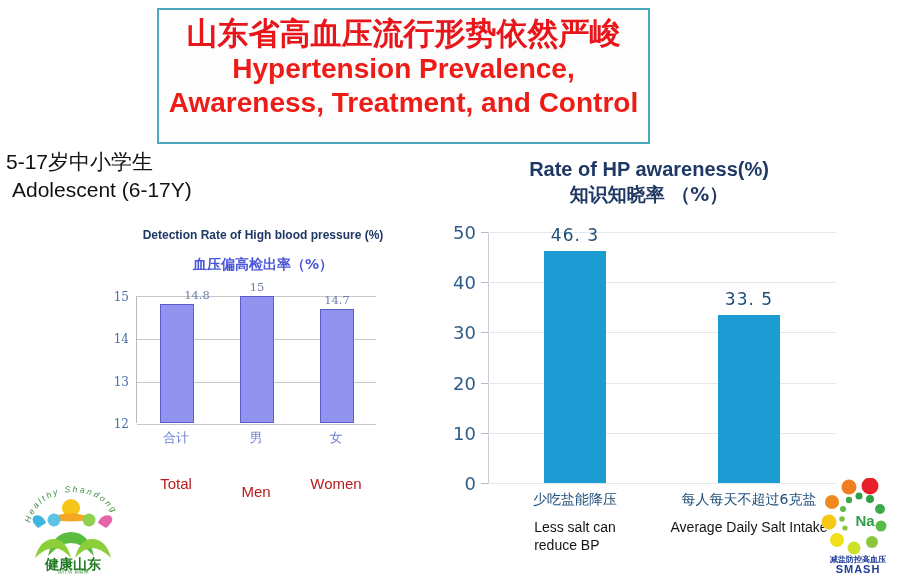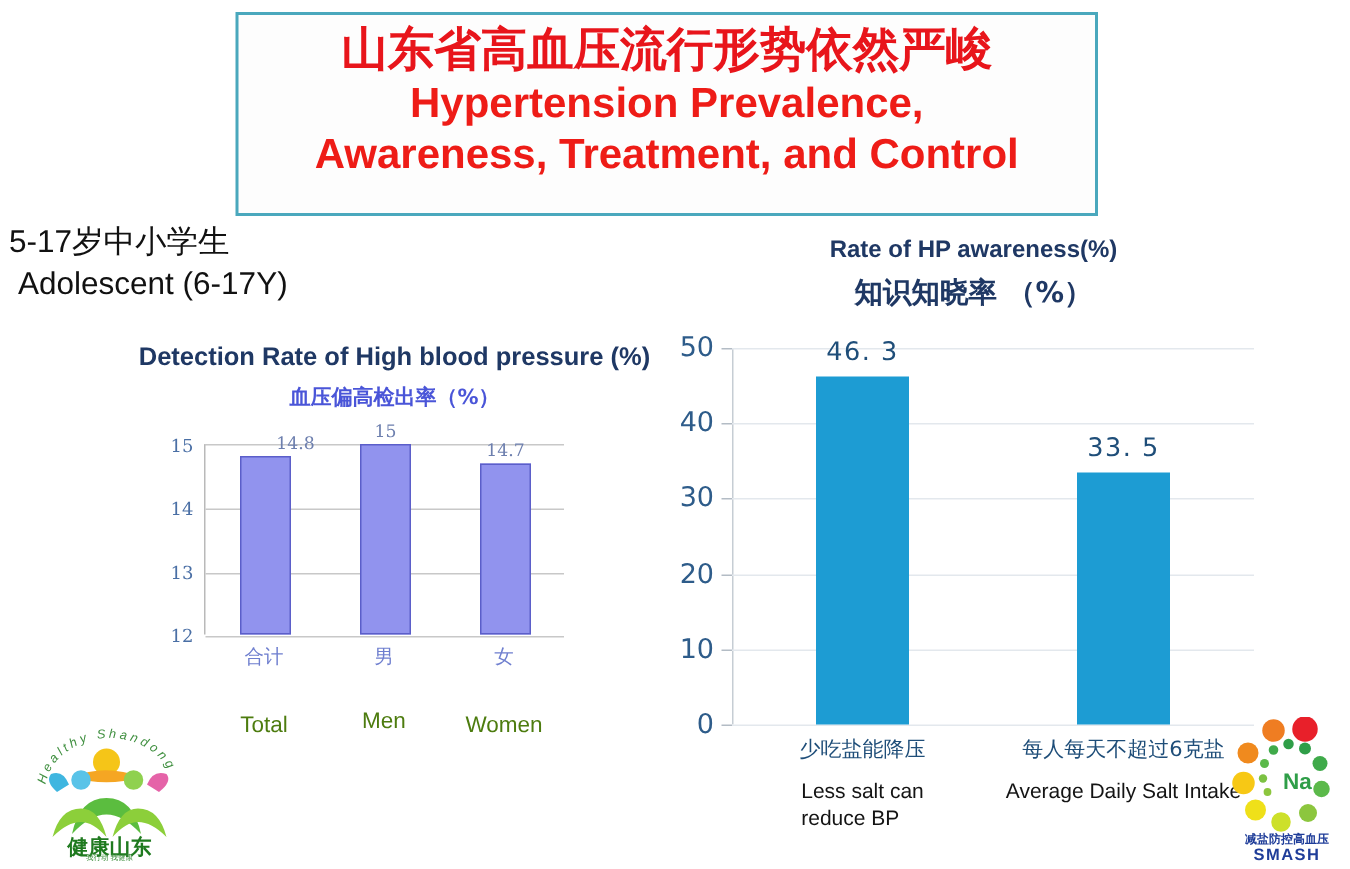--- a/index.html
+++ b/index.html
@@ -13,21 +13,21 @@
     position: relative;
     overflow: hidden;
     font-family: "Liberation Sans", "DejaVu Sans", sans-serif;
   }
 
   
   #title-box {
     position: absolute;
     left: 157px;
     top: 8px;
-    width: 575px;
+    width: 493px;
     height: 136px;
     border: 2px solid #4aa8bd;
     background: #fdfdfd;
     box-sizing: border-box;
     text-align: center;
     display: flex;
     flex-direction: column;
     justify-content: flex-start;
     align-items: center;
     padding-top: 6px;
@@ -69,21 +69,21 @@
     top: 228px;
     width: 350px;
     height: 215px;
   }
   #left-chart-title-en {
     position: absolute;
     left: 0; top: 0;
     width: 350px;
     text-align: center;
     color: #1f3864;
-    font-size: 17px;
+    font-size: 12px;
     font-weight: bold;
     white-space: nowrap;
   }
   #left-chart-title-cn {
     position: absolute;
     left: 0; top: 28px;
     width: 350px;
     text-align: center;
     color: #4a55d8;
     font-size: 14px;
@@ -137,40 +137,40 @@
     position: absolute;
     transform: translateX(-50%);
     color: #6f7fcf;
     font-size: 13px;
     font-family: "DejaVu Sans", sans-serif;
     white-space: nowrap;
   }
   .lxlabel-en {
     position: absolute;
     transform: translateX(-50%);
-    color: #4d7c0f;
+    color: #b91c1c;
     font-size: 15px;
     white-space: nowrap;
   }
 
   
   #right-chart {
     position: absolute;
     left: 452px;
     top: 158px;
     width: 440px;
     height: 400px;
   }
   #right-title-en {
     position: absolute;
     left: 0; top: 0;
     width: 394px;
     text-align: center;
     color: #1f3864;
-    font-size: 16px;
+    font-size: 20px;
     font-weight: bold;
     white-space: nowrap;
   }
   #right-title-cn {
     position: absolute;
     left: 0; top: 24px;
     width: 394px;
     text-align: center;
     color: #1f3864;
     font-size: 19px;
@@ -299,21 +299,21 @@
       <div class="lbar" style="left: 23px; height: 118.533px; background: rgb(145, 147, 238); border-color: rgb(91, 94, 201);"></div>
       <div class="lbarval" style="left: 40px; top: -8.53333px; margin-left: 20px;">14.8</div>
       <div class="lbar" style="left: 103px; height: 127px; background: rgb(145, 147, 238); border-color: rgb(91, 94, 201);"></div>
       <div class="lbarval" style="left: 120px; top: -17px;">15</div>
       <div class="lbar" style="left: 183px; height: 114.3px; background: rgb(145, 147, 238); border-color: rgb(91, 94, 201);"></div>
       <div class="lbarval" style="left: 200px; top: -4.3px;">14.7</div>
     </div>
 <div class="lxlabel" style="left: 88px; top: 201px;">合计</div>
     <div class="lxlabel-en" style="left: 88px; top: 247px;">Total</div>
     <div class="lxlabel" style="left: 168px; top: 201px;">男</div>
-    <div class="lxlabel-en" style="left: 168px; top: 244px; text-align: right;">Men</div>
+    <div class="lxlabel-en" style="left: 168px; top: 255px; text-align: right;">Men</div>
     <div class="lxlabel" style="left: 248px; top: 201px;">女</div>
     <div class="lxlabel-en" style="left: 248px; top: 247px;">Women</div>
   </div>
 
 <div id="right-chart">
   <div id="right-title-en">Rate of HP awareness(%)</div>
   <div id="right-title-cn">知识知晓率 （%）</div>
   <div id="right-plot">
     <div id="right-axis"></div>
   <div class="rgrid" style="top: 251px;"></div>

